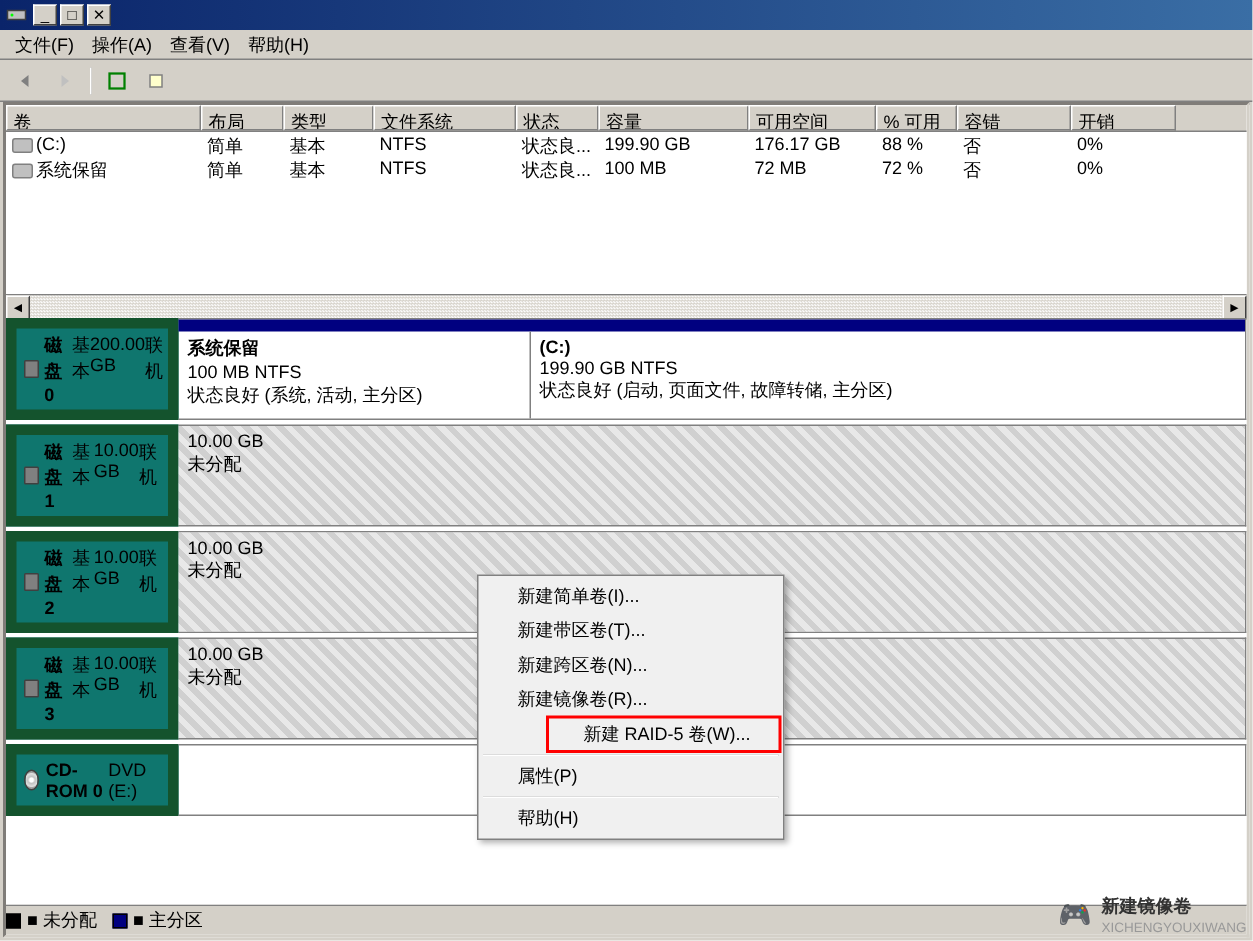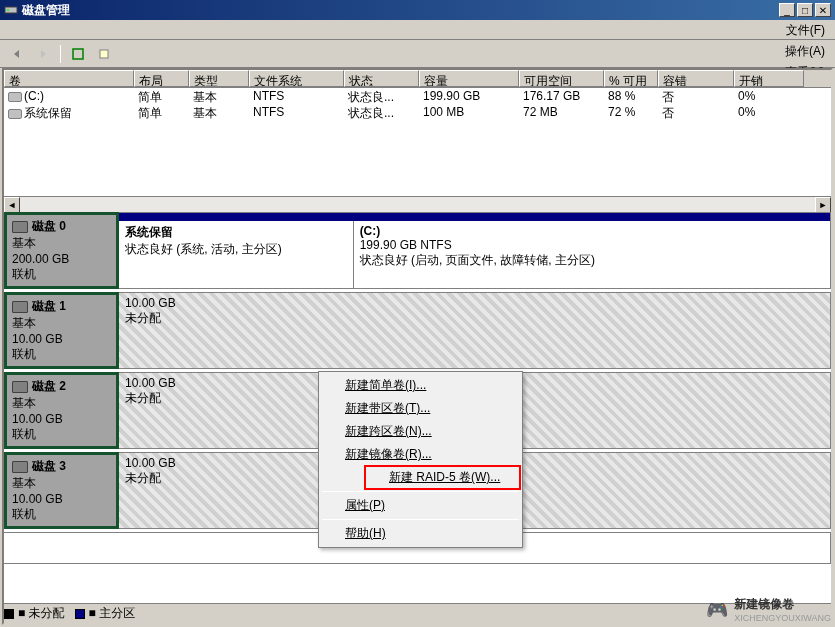--- a/index.html
+++ b/index.html
@@ -6,21 +6,21 @@
 body { background: #d4d0c8; width: 835px; height: 627px; overflow: hidden; position: relative; }
 
 
 .titlebar { height: 20px; background: linear-gradient(to right, #0a246a, #3a6ea5); color: #fff; display: flex; align-items: center; padding: 0 4px; }
 .titlebar .icon { width: 14px; height: 14px; margin-right: 4px; display: inline-flex; align-items: center; justify-content: center; }
 .titlebar .title { flex: 1; font-weight: bold; }
 .win-btns { display: flex; gap: 2px; }
 .win-btn { width: 16px; height: 14px; background: #d4d0c8; border: 1px solid #fff; border-right-color: #404040; border-bottom-color: #404040; display: flex; align-items: center; justify-content: center; font-size: 10px; font-family: Arial; color: #000; cursor: default; }
 
 
-.menubar { height: 20px; background: #d4d0c8; display: flex; align-items: flex-end; padding: 0 4px; border-bottom: 1px solid #808080; flex-direction: column; }
+.menubar { height: 20px; background: #d4d0c8; display: flex; align-items: flex-start; padding: 0 4px; border-bottom: 1px solid #808080; }
 .menu-item { padding: 2px 6px; cursor: default; }
 
 
 .toolbar { height: 28px; background: #d4d0c8; display: flex; align-items: center; padding: 2px 6px; gap: 4px; border-bottom: 1px solid #808080; }
 .tool-btn { width: 22px; height: 22px; border: 1px solid transparent; display: flex; align-items: center; justify-content: center; cursor: default; }
 .toolbar .sep { width: 1px; height: 18px; background: #808080; border-right: 1px solid #fff; margin: 0 2px; }
 
 
 .content { position: absolute; top: 68px; left: 2px; right: 2px; bottom: 2px; background: #fff; border: 2px inset #d4d0c8; display: flex; flex-direction: column; }
 
@@ -35,21 +35,21 @@
 
 
 .hscroll { height: 16px; background: #d4d0c8; border-top: 1px solid #808080; display: flex; }
 .scroll-btn { width: 16px; height: 16px; background: #d4d0c8; border: 1px solid; border-color: #fff #404040 #404040 #fff; display: flex; align-items: center; justify-content: center; font-size: 9px; font-family: Arial; }
 .scroll-track { flex: 1; background: repeating-conic-gradient(#fff 0% 25%, #d4d0c8 0% 50%) 50% / 2px 2px; }
 
 
 .lower-pane { flex: 1; background: #fff; overflow-y: auto; position: relative; }
 .disk-row { display: flex; min-height: 65px; margin-bottom: 3px; }
 .disk-row.short { min-height: 32px; }
-.disk-label { width: 115px; border: 3px solid #14532d; background: #a3a3a3; padding: 3px 5px; display: flex; flex-direction: column; }
+.disk-label { width: 115px; border: 7px solid #14532d; background: #0f766e; padding: 3px 5px; display: flex; }
 .disk-label .hdr { display: flex; align-items: center; gap: 4px; font-weight: bold; }
 .disk-icon { display: inline-block; width: 16px; height: 12px; background: #808080; border: 1px solid #404040; border-radius: 1px; position: relative; }
 .disk-icon.cd { border-radius: 50%; background: radial-gradient(circle, #fff 20%, #c0c0c0 30%, #e0e0e0 60%, #a0a0a0 70%); width: 14px; height: 14px; }
 .disk-caps { flex: 1; border: 1px solid #808080; border-left: none; display: flex; flex-direction: column; }
 .disk-strip { height: 8px; background: #000080; }
 .disk-parts { flex: 1; display: flex; }
 .partition { border-right: 1px solid #808080; padding: 3px 6px; display: flex; flex-direction: column; overflow: hidden; }
 .partition:last-child { border-right: none; }
 .partition .pname { font-weight: bold; }
 .unalloc { background: repeating-linear-gradient(45deg, #e8e8e8 0 4px, #d0d0d0 4px 8px); }
@@ -65,33 +65,32 @@
 .ctx-item { padding: 3px 20px 3px 24px; cursor: default; white-space: nowrap; }
 .ctx-item.highlight { outline: 2px solid #ff0000; outline-offset: -1px; margin-left: 44px; }
 .ctx-sep { height: 1px; background: #808080; border-bottom: 1px solid #fff; margin: 2px 1px; }
 
 
 .watermark { position: absolute; right: 4px; bottom: 4px; display: flex; align-items: center; gap: 6px; font-size: 14px; color: #333; z-index: 50; }
 .watermark .logo { font-size: 18px; color: #6a0; }
 .watermark .small { font-size: 9px; color: #999; display: block; }
 
 
-.c0{width:130px}.c1{width:55px}.c2{width:60px}.c3{width:95px}.c4{width:75px}.c5{width:100px}.c6{width:85px}.c7{width:54px}.c8{width:76px}.c9{width:70px}
+.c0{width:130px}.c1{width:55px}.c2{width:60px}.c3{width:95px}.c4{width:55px}.c5{width:100px}.c6{width:85px}.c7{width:54px}.c8{width:76px}.c9{width:70px}
 </style>
 </head>
 <body>
 
 <div class="titlebar">
   <span class="icon">
     <svg width="14" height="14" viewBox="0 0 14 14">
         <rect x="1" y="4" width="12" height="6" fill="#c0c0c0" stroke="#404040"></rect>
         <circle cx="4" cy="7" r="1" fill="#0f0"></circle>
       </svg>
   </span>
-  <span class="title">磁盘管理</span>
   <div class="win-btns">
     <div class="win-btn">_</div>
     <div class="win-btn">□</div>
     <div class="win-btn">✕</div>
   </div>
 </div>
 
 <div class="menubar" id="menubar">
     <div class="menu-item">文件(F)</div>
     <div class="menu-item">操作(A)</div>
@@ -180,20 +179,21 @@
           </div>
           <div>基本</div>
           <div>200.00 GB</div>
           <div>联机</div>
         </div>
         <div class="disk-caps">
           <div class="disk-strip"></div>
           <div class="disk-parts">
             <div class="partition" style="width: 33%;">
               <div class="pname">系统保留</div>
+              <div>100 MB NTFS</div>
               <div>状态良好 (系统, 活动, 主分区)</div>
             </div>
             <div class="partition" style="width: 67%;">
               <div class="pname">(C:)</div>
               <div>199.90 GB NTFS</div>
               <div>状态良好 (启动, 页面文件, 故障转储, 主分区)</div>
             </div>
           </div>
         </div>
       </div>
@@ -248,32 +248,39 @@
         <div class="disk-caps">
           <div class="disk-parts">
             <div class="partition unalloc" style="width: 100%;">
               <div>10.00 GB</div>
               <div>未分配</div>
             </div>
           </div>
         </div>
       </div>
       <div class="disk-row short">
+        <div class="disk-label">
+          <div class="hdr">
+            <span class="disk-icon cd"></span>
+            <span>CD-ROM 0</span>
+          </div>
+          <div>DVD (E:)</div>
+        </div>
         <div class="disk-caps"></div>
       </div>
     </div>
 
   <div class="legend">
     <span><span class="legend-swatch sw-black"></span>■ <span>未分配</span></span>
     <span><span class="legend-swatch sw-blue"></span>■ <span>主分区</span></span>
   </div>
 
 </div>
 
-<div class="context-menu" id="context-menu" style="left: 318px; top: 371px; text-decoration: underline;">
+<div class="context-menu" id="context-menu" style="left: 318px; top: 383px;">
     <div class="ctx-item">新建简单卷(I)...</div>
     <div class="ctx-item">新建带区卷(T)...</div>
     <div class="ctx-item">新建跨区卷(N)...</div>
     <div class="ctx-item">新建镜像卷(R)...</div>
     <div class="ctx-item highlight">新建 RAID-5 卷(W)...</div>
     <div class="ctx-sep"></div>
     <div class="ctx-item">属性(P)</div>
     <div class="ctx-sep"></div>
     <div class="ctx-item">帮助(H)</div>
   </div>

